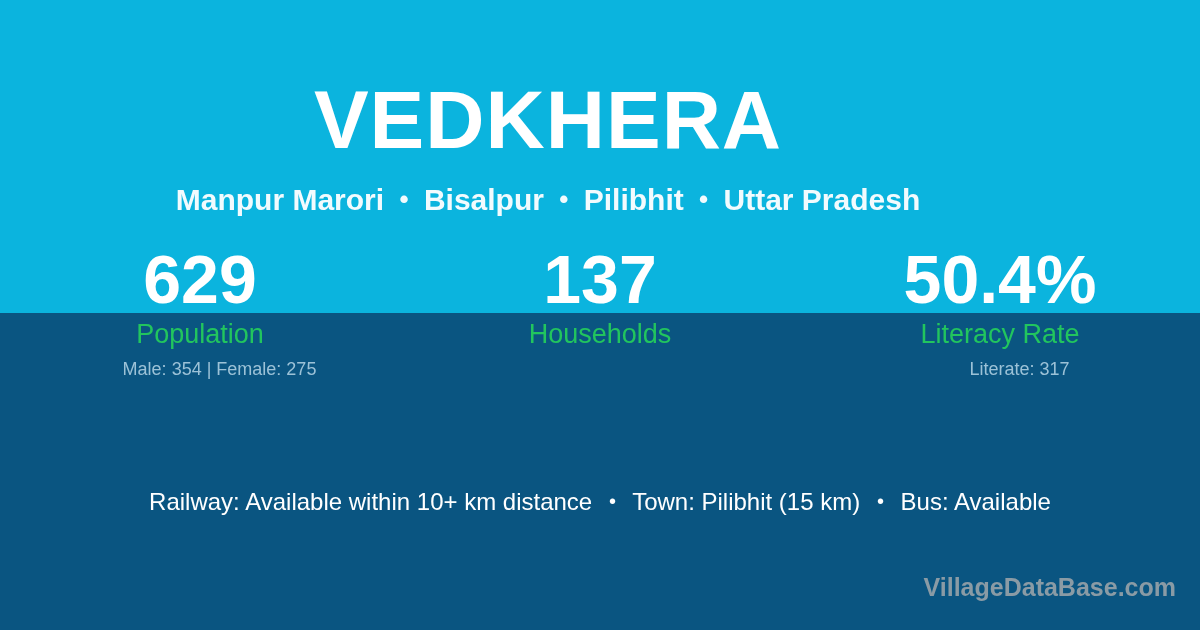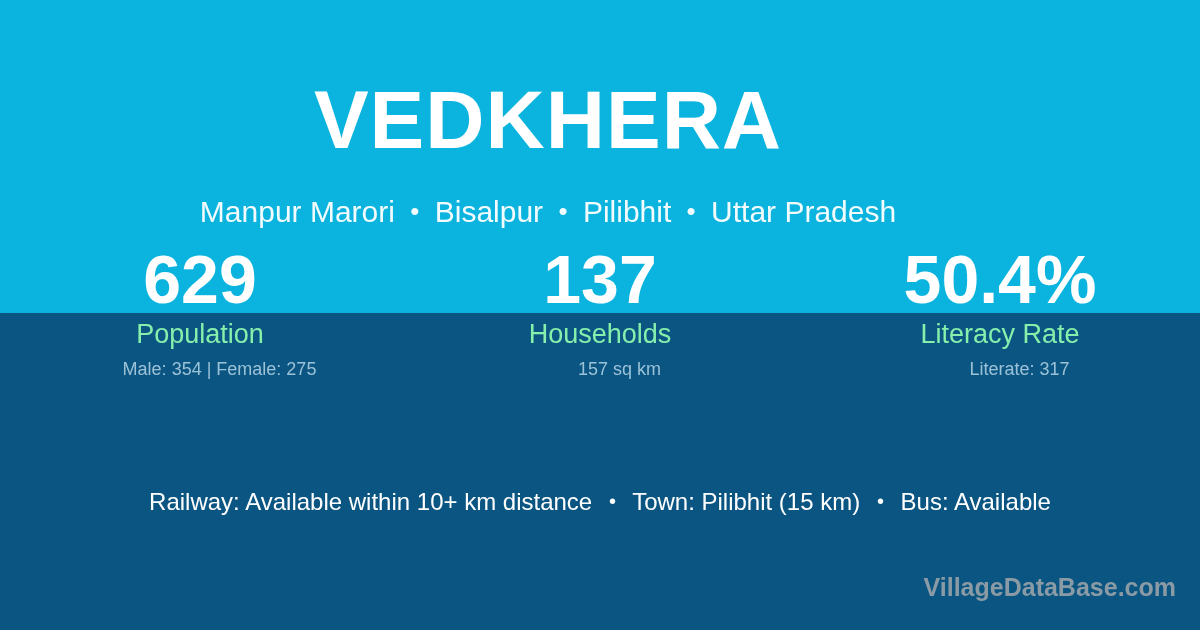--- a/index.html
+++ b/index.html
@@ -39,25 +39,25 @@
   .title {
     margin: 0;
     padding-top: 79px;
     font-size: 82px;
     line-height: 82px;
     font-weight: bold;
     color: #ffffff;
     letter-spacing: 1px;
   }
   .subtitle {
-    margin: 16px;
+    margin: 4px;
     padding-top: 17px;
     font-size: 30px;
     line-height: 34px;
-    font-weight: normal;
+    font-weight: bold;
     color: #f2fbfe;
   }
   .subtitle .sep {
     padding: 0 7px;
     font-size: 26px;
     vertical-align: 2px;
   }
   
   .stats {
     position: absolute;
@@ -75,21 +75,21 @@
     line-height: 68px;
     font-weight: bold;
     color: #ffffff;
     height: 68px;
   }
   .stat-label {
     margin-top: 6px;
     font-size: 27px;
     line-height: 30px;
     font-weight: normal;
-    color: #86efac;
+    color: #22c55e;
   }
   .stat-sub {
     margin-top: 9px;
     font-size: 18px;
     line-height: 22px;
     font-weight: normal;
     color: #9cc2d7;
     padding-left: 39px;
   }
   
@@ -145,21 +145,20 @@
 
     <div class="stat">
       <div class="stat-value">629</div>
       <div class="stat-label">Population</div>
       <div class="stat-sub">Male: 354 | Female: 275</div>
     </div>
 
     <div class="stat">
       <div class="stat-value">137</div>
       <div class="stat-label">Households</div>
-      <div class="stat-sub">157 sq km</div>
     </div>
 
     <div class="stat">
       <div class="stat-value">50.4%</div>
       <div class="stat-label">Literacy Rate</div>
       <div class="stat-sub">Literate: 317</div>
     </div>
 
   </div>
 

